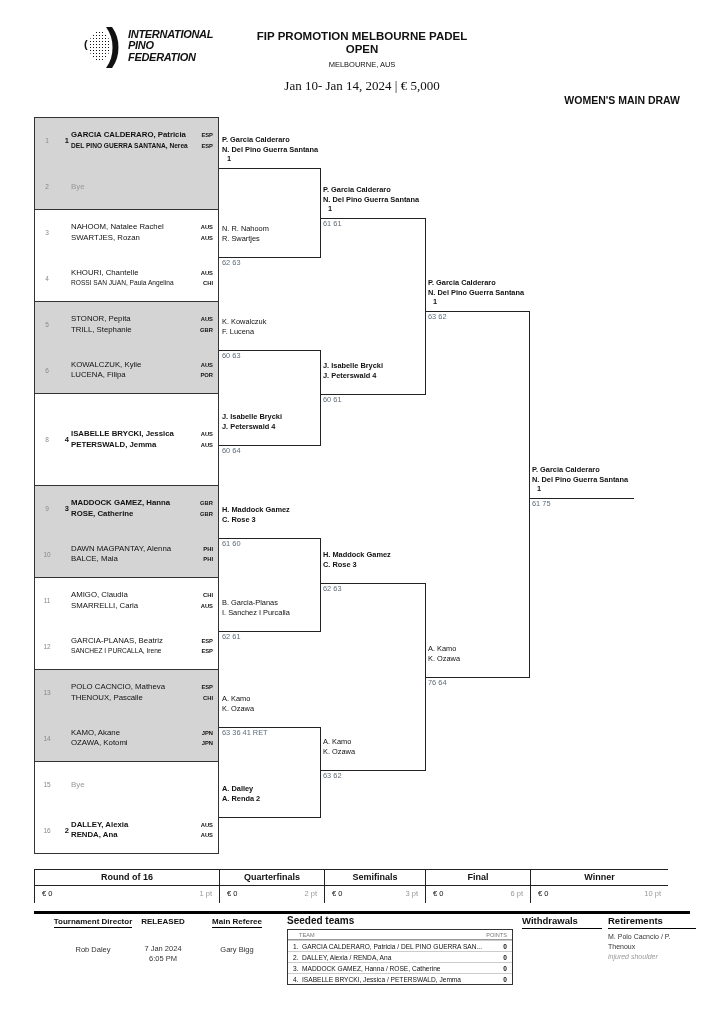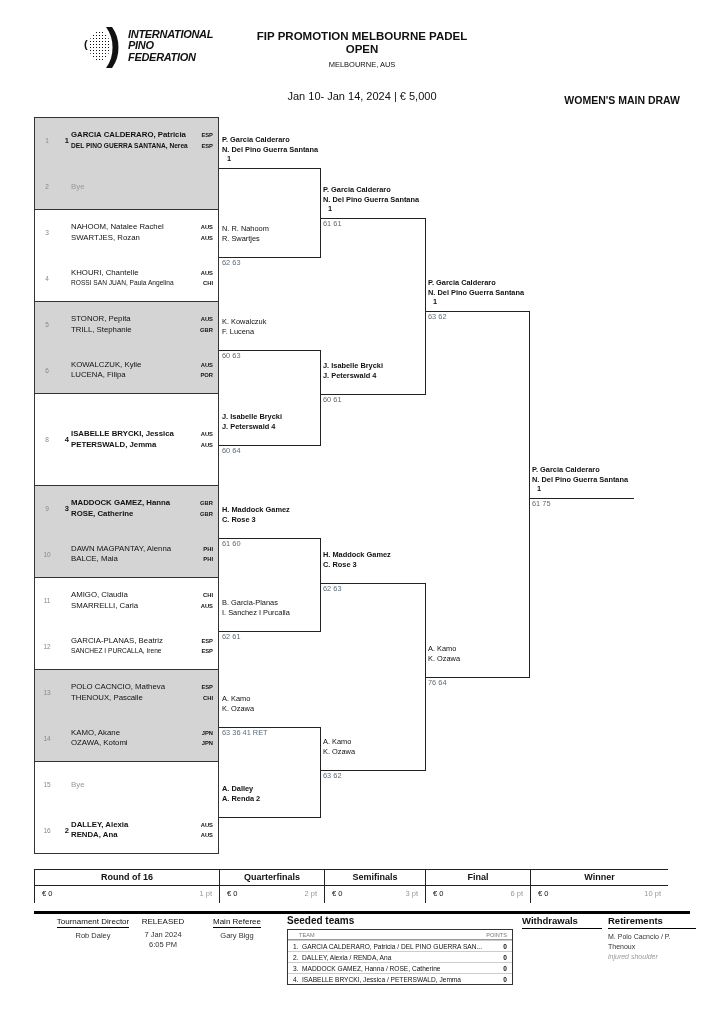--- a/index.html
+++ b/index.html
@@ -10,21 +10,21 @@
   .logo{position:absolute;left:84px;top:24px;display:flex;align-items:center;}
   .logo-mark{position:relative;width:40px;height:44px;}
   .logo-tick{position:absolute;left:0;top:14px;font-size:11px;font-weight:bold;}
   .logo-dots{position:absolute;left:5px;top:7px;width:21px;height:30px;border-radius:50%;
     background:radial-gradient(#111 0.8px, transparent 1px);background-size:3px 3px;}
   .logo-paren{position:absolute;left:22px;top:-6px;font-size:44px;font-weight:bold;line-height:52px;}
   .logo-text{margin-left:4px;font-weight:bold;font-size:11px;line-height:11.5px;letter-spacing:-0.3px;font-style:italic;}
   .title-block{position:absolute;left:212px;top:30px;width:300px;text-align:center;}
   .t1{font-weight:bold;font-size:11.5px;line-height:13px;}
   .loc{font-size:7.5px;margin-top:4px;}
-  .dates{font-size:11px;margin-top:21px;}
+  .dates{font-size:13px;margin-top:9px;font-family:Liberation Serif, serif;}
   .draw-title{position:absolute;right:44px;top:94px;font-weight:bold;font-size:10.5px;}
 
   
   .etable{position:absolute;left:34px;top:118px;width:185px;}
   .ebox{height:93px;border:1px solid #333;margin-top:-1px;display:flex;flex-direction:column;box-sizing:border-box;background:#fff;}
   .ebox.gray{background:#d4d4d4;}
   .erow{flex:1;position:relative;display:flex;align-items:center;padding-left:36px;padding-right:5px;box-sizing:border-box;}
   .num{position:absolute;left:0;top:0;bottom:0;width:24px;display:flex;align-items:center;justify-content:center;color:#888;font-size:6.5px;}
   .seed{position:absolute;left:24px;width:10px;text-align:right;font-weight:bold;font-size:7.5px;}
   .names{flex:1;min-width:0;}
@@ -63,21 +63,21 @@
   .pcol{border-left:1px solid #222;box-sizing:border-box;}
   .pc1{width:185px;} .pc2{width:105px;} .pc3{width:101px;} .pc4{width:105px;} .pc5{width:138px;}
   .plabel{height:13px;border-bottom:1px solid #222;text-align:center;font-weight:bold;font-size:9px;padding-top:2px;box-sizing:content-box;}
   .pprize{display:flex;justify-content:space-between;padding:3px 7px 5px 7px;font-size:7.5px;}
   .ppt{color:#999;}
 
   .thickbar{position:absolute;left:34px;top:911px;width:656px;height:3px;background:#000;}
 
   
   .fblock{position:absolute;text-align:center;font-size:7.5px;}
-  .flabel{font-weight:normal;font-size:8px;display:inline-block;border-bottom:1px solid #000;padding-bottom:1px;margin-bottom:3px;}
+  .flabel{font-weight:bold;font-size:8px;display:inline-block;border-bottom:1px solid #000;padding-bottom:1px;margin-bottom:17px;}
   .flabel.nound{border-bottom:none;}
   .fval{color:#333;line-height:10px;}
   .stitle{position:absolute;left:287px;top:915px;font-weight:bold;font-size:10px;}
   .steams{position:absolute;left:287px;top:929px;width:226px;border:1.5px solid #333;box-sizing:border-box;background:#fff;}
   .sheader{display:flex;justify-content:space-between;color:#777;font-size:5.6px;padding:2px 5px 1px 11px;border-bottom:1px solid #999;}
   .srow{display:flex;padding:1.5px 5px;font-size:6.6px;border-top:1px solid #ccc;align-items:baseline;}
   .srow:first-of-type{border-top:none;}
   .sn{width:9px;}
   .sname{flex:1;white-space:nowrap;overflow:hidden;}
   .spts{font-weight:bold;}

